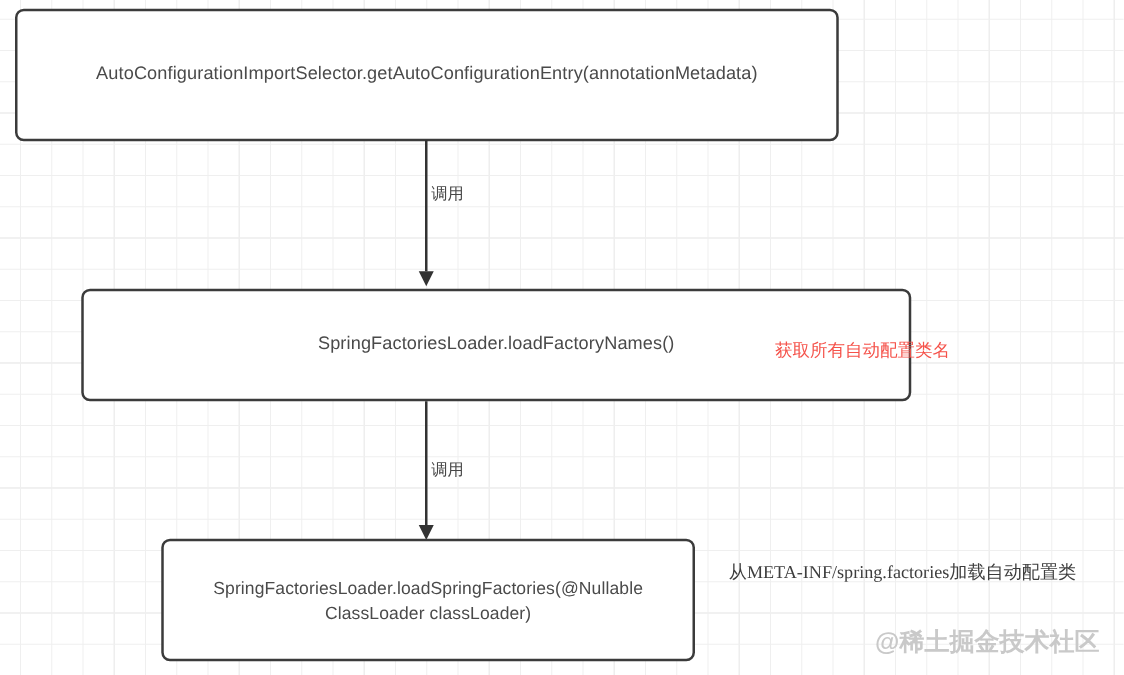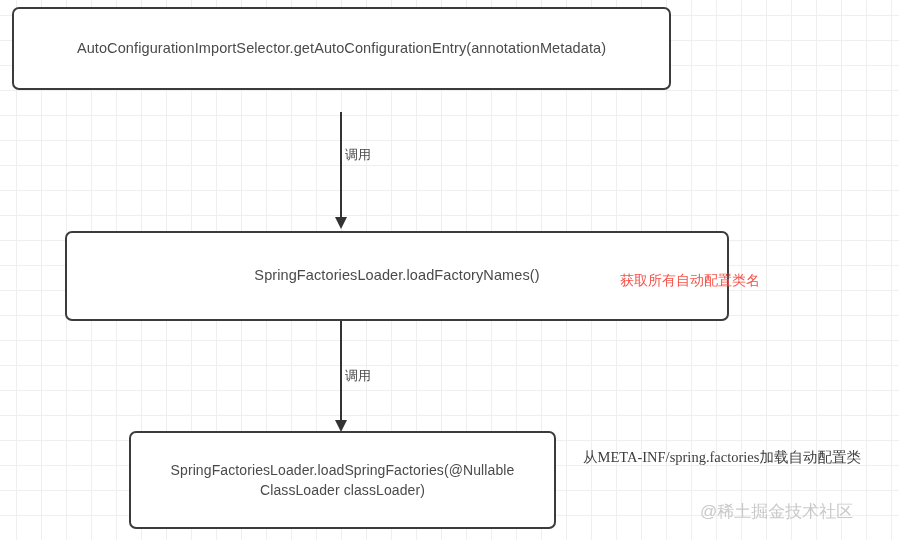--- a/index.html
+++ b/index.html
@@ -43,21 +43,21 @@
     align-items: center;
     justify-content: center;
     text-align: center;
     color: #4a4a4a;
     font-size: 14.5px;
     line-height: 1.45;
     letter-spacing: 0.1px;
     padding: 0 12px;
   }
 
-  #node-1 { left: 12px;  top: 7px;   width: 659px; height: 83px; }
+  #node-1 { left: 12px;  top: 7px;   width: 659px; height: 106px; }
   #node-2 { left: 65px;  top: 231px; width: 664px; height: 90px; }
   #node-3 { left: 129px; top: 431px; width: 427px; height: 98px; font-size: 14px; }
 
   .edge {
     position: absolute;
     width: 0;
     border-left: 2px solid #333333;
   }
   #edge-1 { left: 340px; top: 112px; height: 105px; }
   #edge-2 { left: 340px; top: 321px; height: 99px; }
@@ -100,23 +100,24 @@
     color: #3d3d3d;
     font-size: 14.5px;
     margin-left: 26px;
   }
 
   #watermark {
     position: absolute;
     left: 700px;
     top: 500px;
     color: #c9c9c9;
-    font-size: 17px;
+    font-size: 20px;
     white-space: nowrap;
     font-family: "Liberation Sans", "DejaVu Sans", sans-serif;
+    font-weight: bold;
   }
 </style>
 </head>
 <body>
 
 <div id="canvas">
 
   <div class="node" id="node-1">
     <span>AutoConfigurationImportSelector.getAutoConfigurationEntry(annotationMetadata)</span>
   </div>

